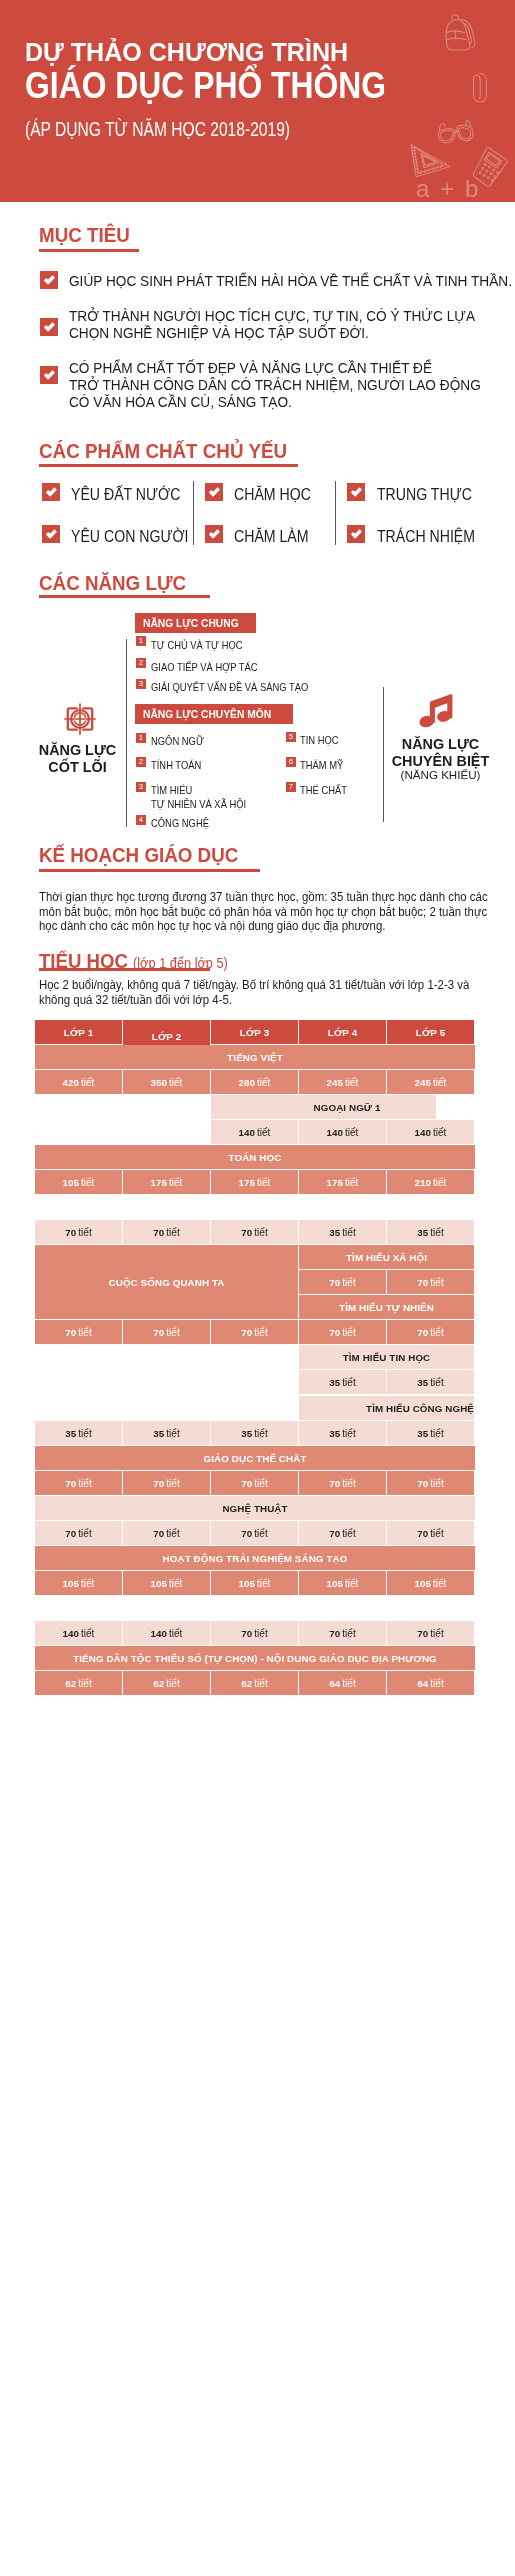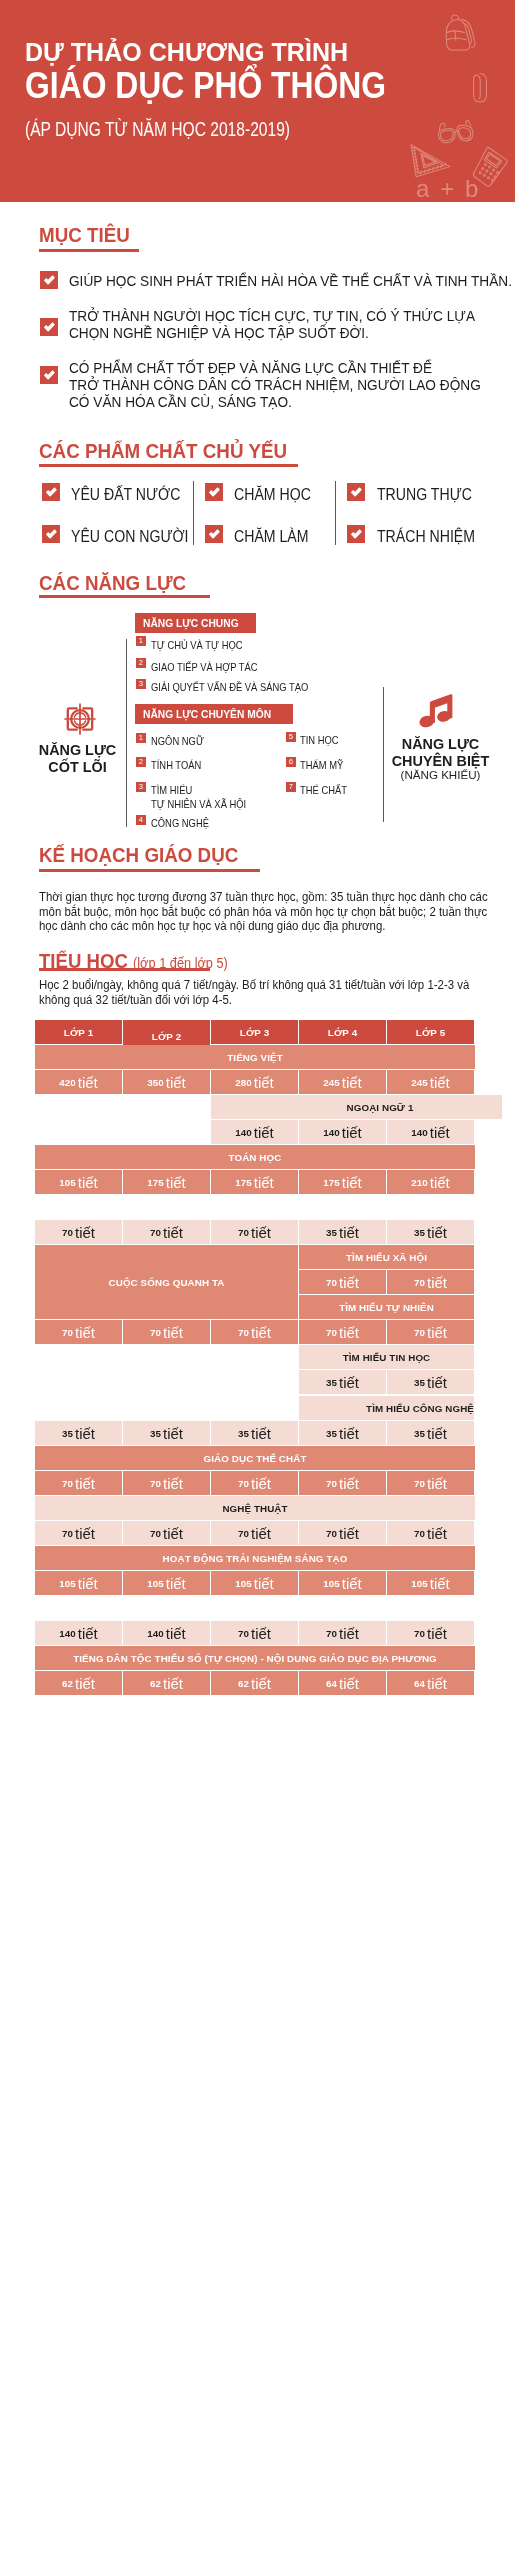--- a/index.html
+++ b/index.html
@@ -42,21 +42,21 @@
 #tbl .cell{position:absolute;display:flex;align-items:center;justify-content:center}
 #tbl .head{background:#CD4A3E;color:#fff;font-size:12.4px;font-weight:700}
 #tbl .mid{background:#DF8874}
 #tbl .light{background:#F4DCD4}
 #tbl .mid.lbl,#tbl .mid.val{color:#fff}
 #tbl .light.lbl{color:#1d1d1b}
 #tbl .light.val{color:#1d1d1b}
 #tbl .lbl{font-size:9.8px;font-weight:700;letter-spacing:0.1px}
 #tbl .val{font-size:9.3px}
 #tbl .val b{font-weight:700;font-size:9.8px}
-#tbl .val i{font-style:normal;font-size:15px;margin-left:2.1px}
+#tbl .val i{font-style:normal;font-size:10px;margin-left:2.1px}
 </style>
 </head>
 <body>
 
 <div id="hdr">
   <svg class="decor" style="left:441px;top:14.4px" width="36" height="37" viewBox="0 0 70 72">
     <path d="M10 38 C10 22 18 13 28 11 C38 9 46 16 48 28 L56 60 C57 66 54 69 49 70 L22 70 C16 70 12 66 11 60 Z"></path>
     <path d="M21 11 C20 5 23 2 27 2 C31 2 34 4 35 10"></path>
     <path d="M40 10 C52 13 58 21 60 31 L66 56 C67 61 64 65 60 65"></path>
     <path d="M44 18 C51 21 54 27 55 33 L59 51 C60 55 58 57 56 57"></path>
@@ -286,21 +286,21 @@
       <i>tiết</i>
     </div>
     <div class="cell mid val" style="left: 264px; top: 50px; width: 87px; height: 24px;">
       <b>245</b>
       <i>tiết</i>
     </div>
     <div class="cell mid val" style="left: 352px; top: 50px; width: 87px; height: 24px;">
       <b>245</b>
       <i>tiết</i>
     </div>
-    <div class="cell light lbl" style="left: 176px; top: 75px; width: 291px; height: 24px; padding-left: 47px;">
+    <div class="cell light lbl" style="left: 176px; top: 75px; width: 225px; height: 24px; padding-left: 47px;">
       <span>NGOẠI NGỮ 1</span>
     </div>
     <div class="cell light val" style="left: 176px; top: 100px; width: 87px; height: 24px;">
       <b>140</b>
       <i>tiết</i>
     </div>
     <div class="cell light val" style="left: 264px; top: 100px; width: 87px; height: 24px;">
       <b>140</b>
       <i>tiết</i>
     </div>

